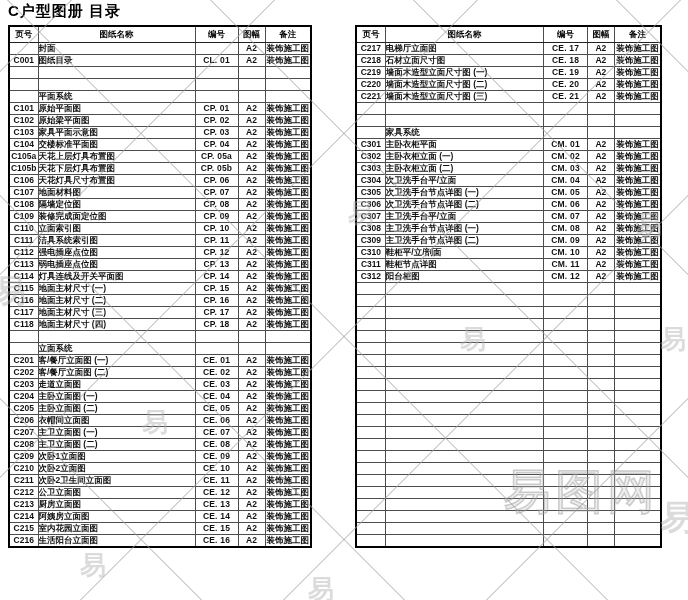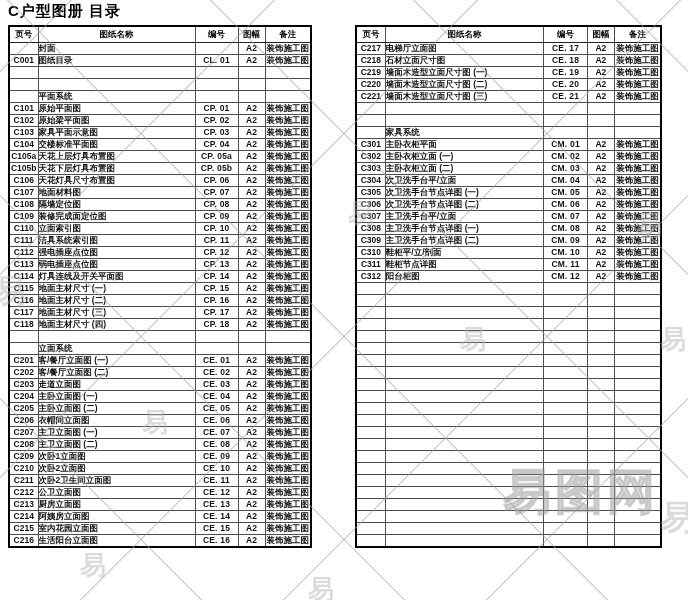--- a/index.html
+++ b/index.html
@@ -38,21 +38,21 @@
     background:
       repeating-linear-gradient(45deg, transparent 0 142px, rgba(160,160,160,.45) 142px 143.5px),
       repeating-linear-gradient(-45deg, transparent 0 142px, rgba(160,160,160,.45) 142px 143.5px);
   }
   .wm-glyph{
     position:absolute;z-index:6;pointer-events:none;font-size:26px;font-weight:bold;
     color:rgba(175,175,175,.45);
   }
   .wm-brand{
     position:absolute;left:503px;top:460px;z-index:6;pointer-events:none;
-    font-size:48px;font-weight:bold;letter-spacing:4px;
+    font-size:48px;font-weight:normal;letter-spacing:4px;
     color:rgba(170,170,170,.20);
     -webkit-text-stroke:1.5px rgba(150,150,150,.45);
   }
 </style>
 </head>
 <body>
 
 <div id="page">
 
   <div class="page-title">C户型图册 目录</div>

